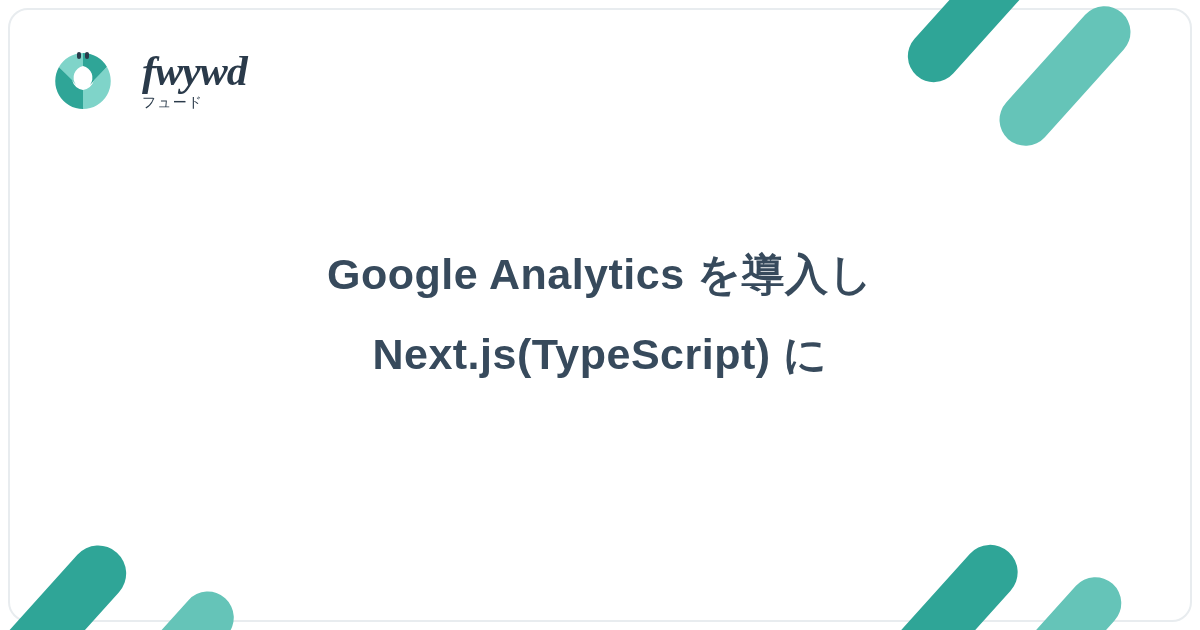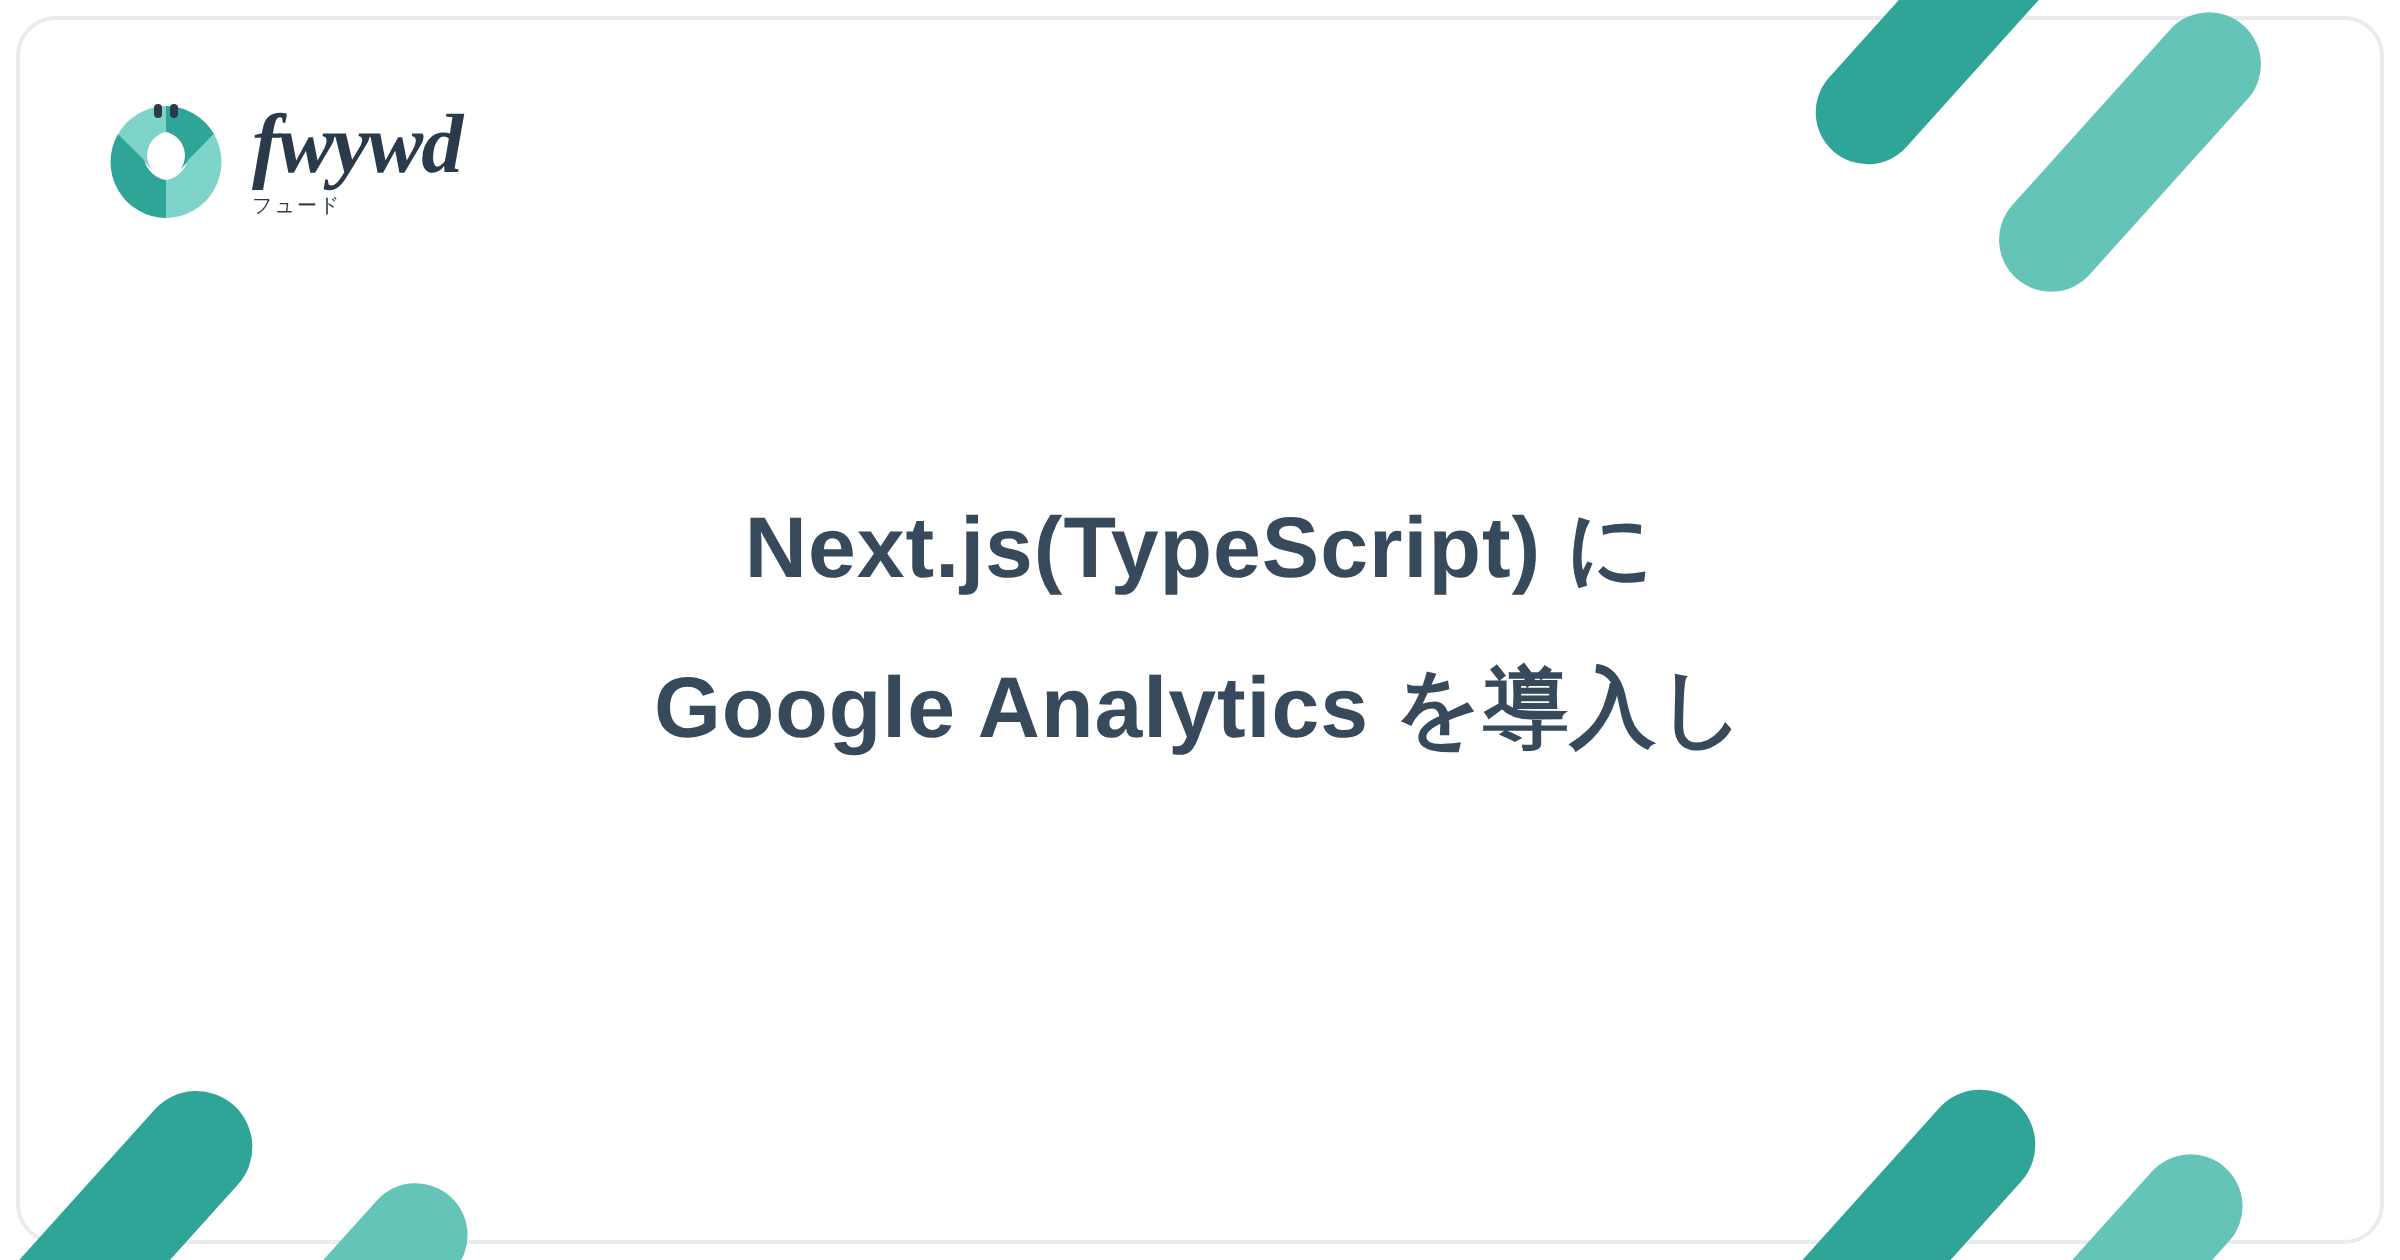--- a/index.html
+++ b/index.html
@@ -26,21 +26,21 @@
       border: 2px solid #e8ecef;
       border-radius: 20px;
     }
     
     .logo-container {
       position: absolute;
       top: 50px;
       left: 52px;
       display: flex;
       align-items: center;
-      gap: 12px;
+      gap: 28px;
     }
     
     .logo-mark {
       position: relative;
       width: 62px;
       height: 62px;
     }
     
     .logo-text {
       display: flex;
@@ -52,21 +52,21 @@
       font-family: "Brush Script MT", cursive;
       font-size: 42px;
       font-style: italic;
       color: #2a3a4a;
       line-height: 1;
       font-weight: 600;
       letter-spacing: -1px;
     }
     
     .logo-subtitle {
-      font-size: 10px;
+      font-size: 14px;
       color: #2a3a4a;
       margin-top: 2px;
       letter-spacing: 1px;
     }
     
     .title-container {
       position: absolute;
       top: 50%;
       left: 50%;
       transform: translate(-50%, -50%);
@@ -170,16 +170,16 @@
     </svg>
   </div>
   <div class="logo-text">
     <div class="logo-script">fwywd</div>
     <div class="logo-subtitle">フュード</div>
   </div>
 </div>
 
 <div class="title-container">
   <h1 class="title">
+    <span class="title-line">Google Analytics を導入し</span>
     <span class="title-line">Next.js(TypeScript) に</span>
-    <span class="title-line">Google Analytics を導入し</span>
   </h1>
 </div>
 
 </body></html>

